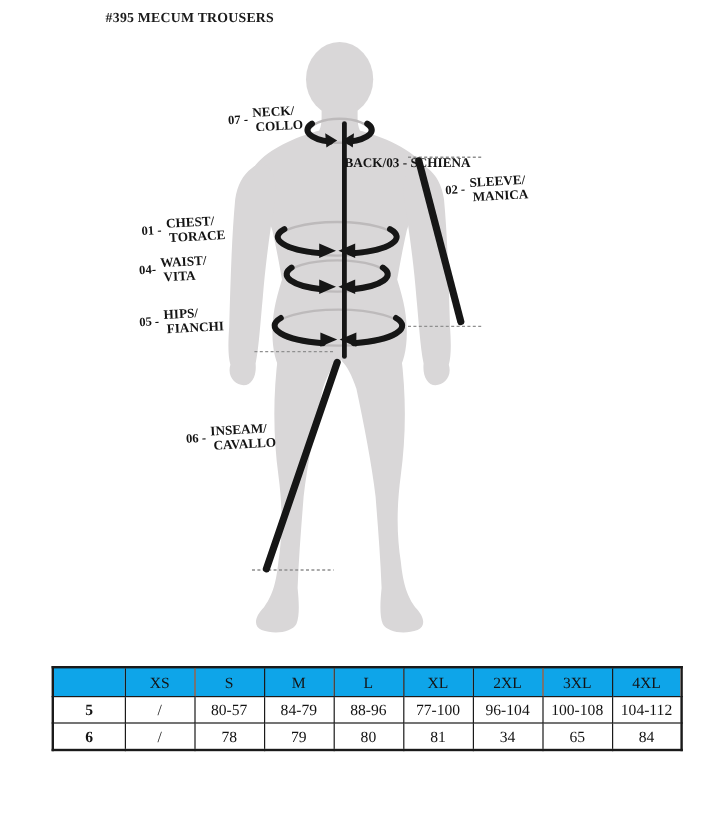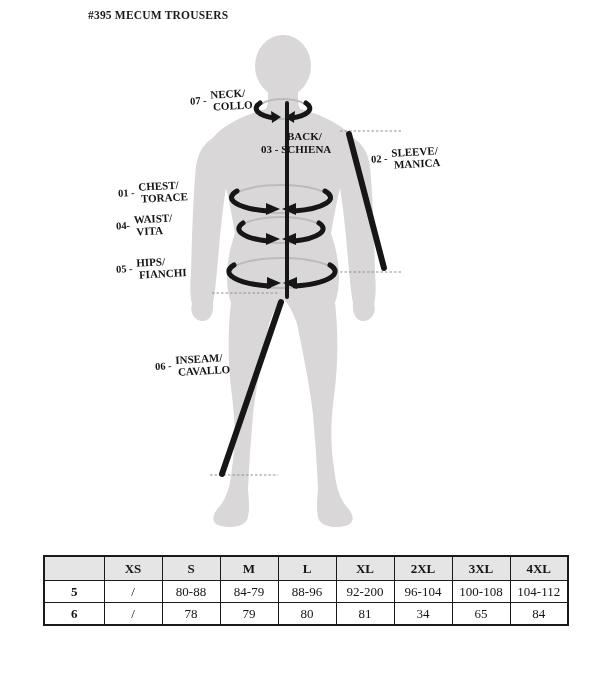--- a/index.html
+++ b/index.html
@@ -6,28 +6,28 @@
   .page{position:relative;width:600px;height:690px;background:#fff;overflow:hidden;
         font-family:"Liberation Serif",serif;color:#141414;}
   .title{position:absolute;left:88px;top:8px;font-weight:bold;font-size:11.5px;
          line-height:1.25;letter-spacing:.2px;color:#1b1b1b;}
   .diagram-svg{position:absolute;left:0;top:0;width:600px;height:690px;}
   .mlabel{position:absolute;display:flex;align-items:center;gap:4px;font-weight:bold;
           font-size:11px;line-height:1.1;white-space:nowrap;transform:rotate(-3deg);}
   .mlabel .num{font-size:10.5px;}
   .mlabel .lines{display:flex;flex-direction:column;}
   .mlabel .lines .it{padding-left:2px;}
-  .mlabel-back{position:absolute;display:flex;flex-direction:column;font-weight:bold;
+  .mlabel-back{position:absolute;display:flex;flex-direction:row;font-weight:bold;
                font-size:11px;line-height:1.15;white-space:nowrap;}
   .mlabel-back .l1{margin-left:26px;}
   .size-table{position:absolute;left:43px;top:555px;border-collapse:collapse;
               table-layout:fixed;border:2px solid #1a1a1a;}
   .size-table th,.size-table td{border:1.5px solid #1a1a1a;text-align:center;
               vertical-align:middle;padding:0;font-size:13px;overflow:hidden;}
-  .size-table thead th{background:#e5e5e5;height:23px;font-weight:bold;}
+  .size-table thead th{background:#0ea5e9;height:23px;font-weight:normal;}
   .size-table tbody th{background:#fff;height:21px;font-weight:bold;}
   .size-table tbody td{background:#fff;height:21px;font-weight:normal;}
 </style>
 </head>
 <body>
 
 <div class="page">
 
   <div class="title">
     <div>#395 MECUM TROUSERS</div>
@@ -184,24 +184,24 @@
         <th>XL</th>
         <th>2XL</th>
         <th>3XL</th>
         <th>4XL</th>
       </tr>
     </thead>
     <tbody>
       <tr>
         <th>5</th>
         <td>/</td>
-        <td>80-88</td>
+        <td>80-57</td>
         <td>84-79</td>
         <td>88-96</td>
-        <td>92-200</td>
+        <td>77-100</td>
         <td>96-104</td>
         <td>100-108</td>
         <td>104-112</td>
       </tr>
       <tr>
         <th>6</th>
         <td>/</td>
         <td>78</td>
         <td>79</td>
         <td>80</td>

